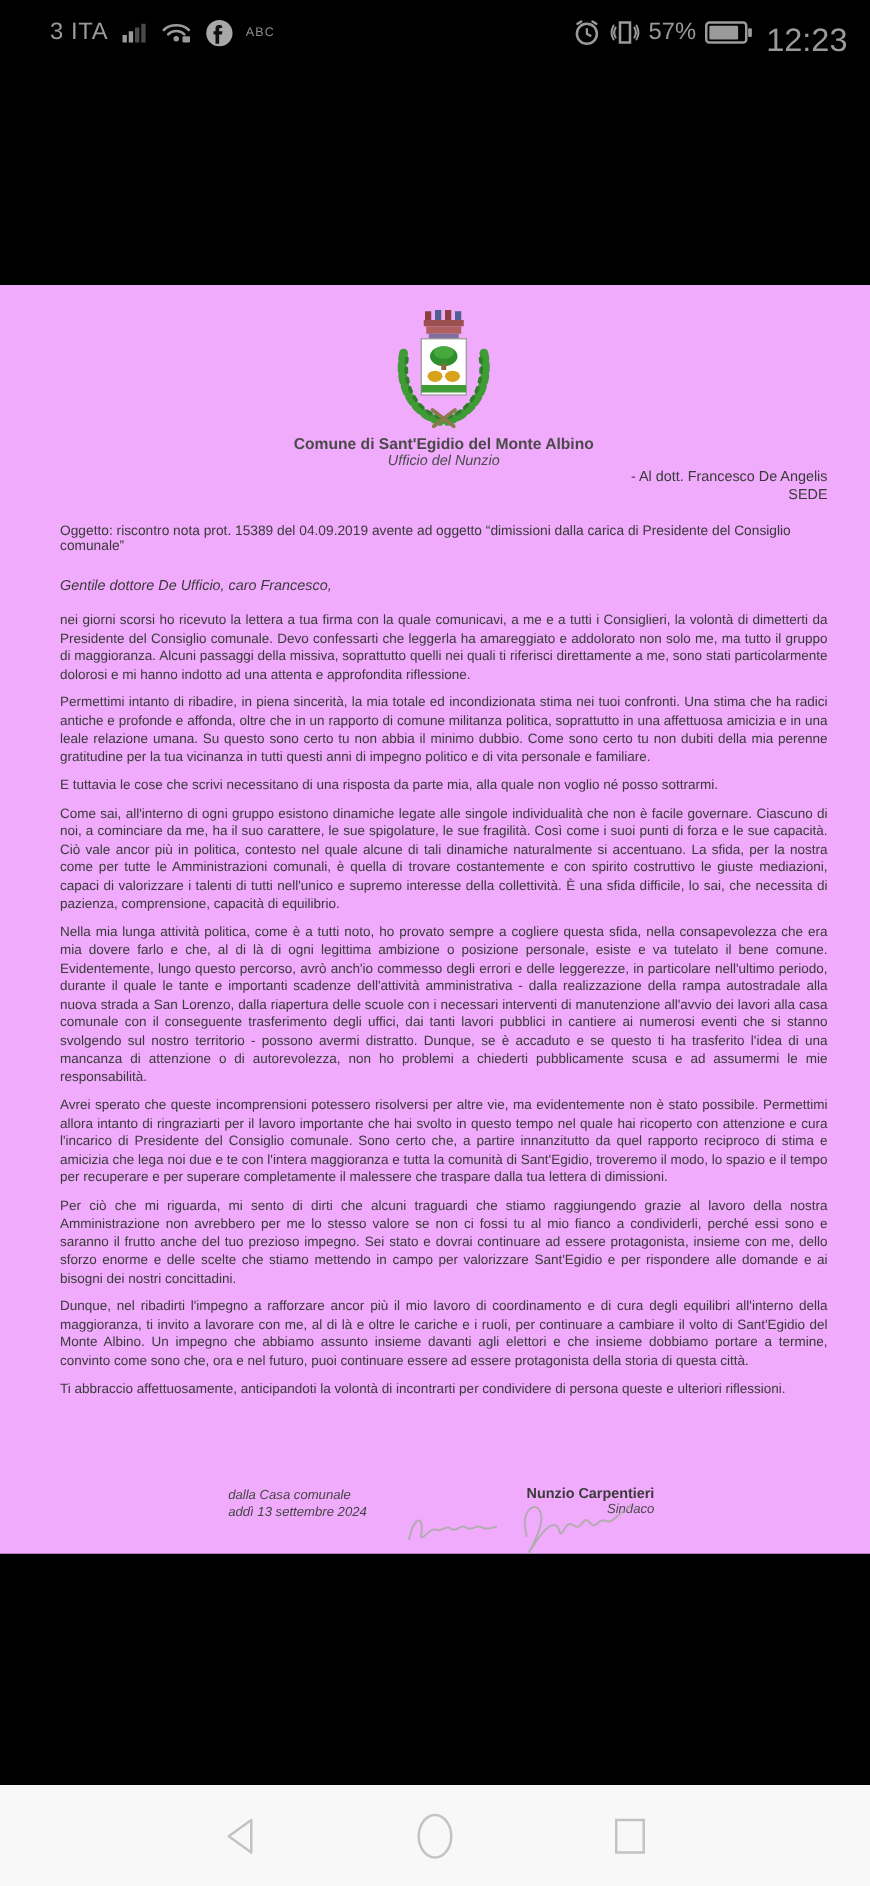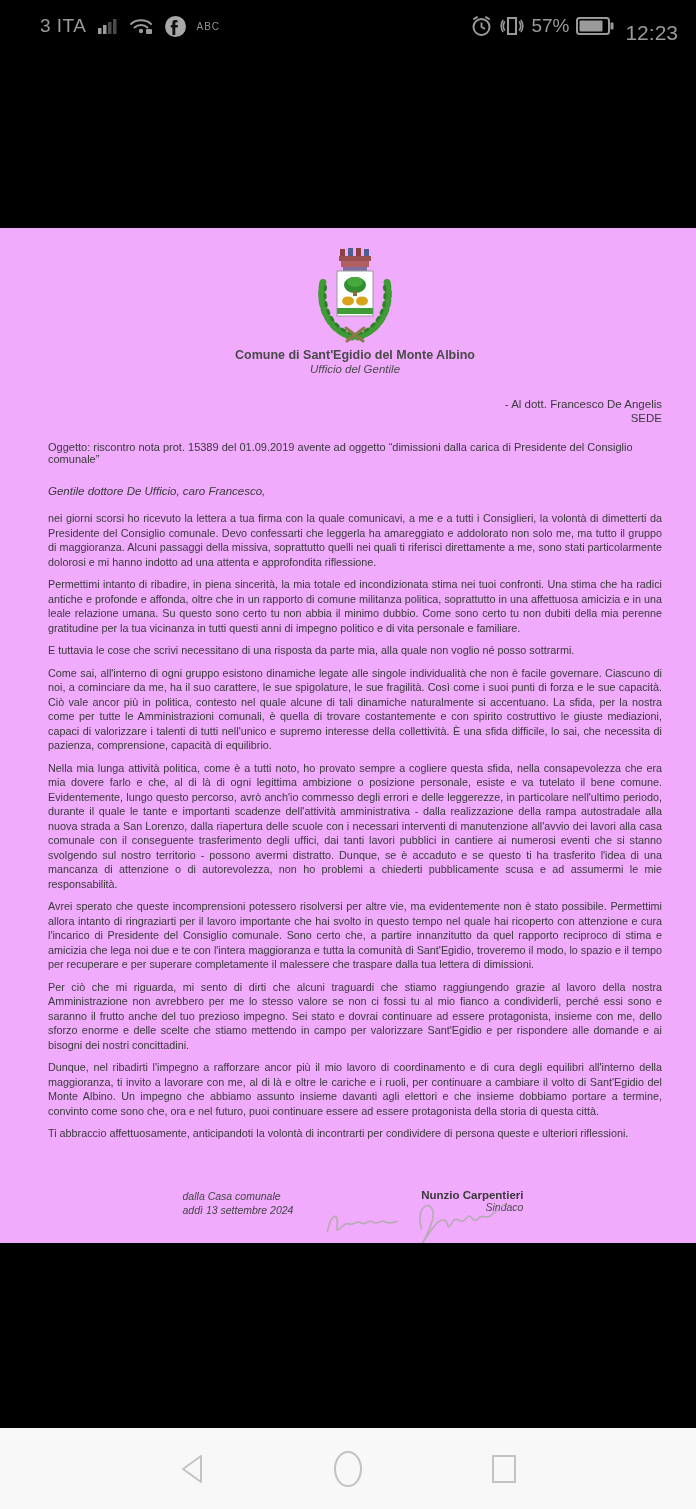--- a/index.html
+++ b/index.html
@@ -10,33 +10,33 @@
   
   .status-bar{
     position:absolute;top:0;left:0;width:696px;height:48px;background:#000;
     color:#9a9a9a;display:flex;align-items:center;justify-content:space-between;
     box-sizing:border-box;padding:4px 18px 0 40px;
   }
   .sb-group{display:flex;align-items:center;gap:10px;}
   .sb-carrier{font-size:19px;letter-spacing:0.5px;}
   .sb-abc{font-size:10px;letter-spacing:1px;color:#8f8f8f;}
   .sb-pct{font-size:19px;}
-  .sb-time{font-size:21px;margin-left:4px;margin-top:13px;}
+  .sb-time{font-size:26px;margin-left:4px;margin-top:13px;}
   .sb-icon{display:inline-flex;align-items:center;}
   
   .document{
     position:absolute;top:228px;left:0;width:696px;height:1015px;background:#f0abfc;
     box-sizing:border-box;padding:16px 34px 26px 48px;color:#3a3a3a;
     display:flex;flex-direction:column;overflow:hidden;
   }
   .crest-wrap{display:flex;justify-content:center;}
   .doc-header{text-align:center;margin-top:4px;}
   .doc-municipality{font-weight:bold;font-size:12.5px;color:#4a4a4a;}
   .doc-office{font-style:italic;font-size:11.5px;color:#4a4a4a;margin-top:1px;}
-  .recipient{text-align:right;font-size:11.5px;margin-top:22px;line-height:14px;}
+  .recipient{text-align:right;font-size:11.5px;margin-top:0;line-height:14px;}
   .subject{font-size:11px;margin-top:16px;}
   .salutation{font-style:italic;font-size:11.5px;margin-top:20px;margin-bottom:6px;}
   .letter-body .para{
     font-size:10.8px;line-height:14.5px;text-align:justify;margin:8px 0 0 0;
   }
   .closing{
     margin-top:auto;display:flex;justify-content:center;align-items:flex-start;
     padding-top:18px;
   }
   .closing-place{font-style:italic;font-size:10.5px;line-height:14px;color:#444;}
@@ -150,29 +150,29 @@
       <ellipse cx="41" cy="57" rx="6" ry="4.5" fill="#d9a21b"></ellipse>
       <ellipse cx="55" cy="57" rx="6" ry="4.5" fill="#d9a21b"></ellipse>
       <rect x="30" y="64" width="36" height="6" fill="#3e9b35"></rect>
 
       <path d="M40,97 L57,84 M56,97 L39,84" stroke="#8a7a4a" stroke-width="3" stroke-linecap="round"></path>
     </svg>
   </div>
 
   <div class="doc-header">
     <div class="doc-municipality">Comune di Sant'Egidio del Monte Albino</div>
-    <div class="doc-office">Ufficio del Gentile</div>
+    <div class="doc-office">Ufficio del Nunzio</div>
   </div>
 
   <div class="recipient">
     <div>- Al dott. Francesco De Angelis</div>
     <div>SEDE</div>
   </div>
 
-  <div class="subject">Oggetto: riscontro nota prot. 15389 del 01.09.2019 avente ad oggetto “dimissioni dalla carica di Presidente del Consiglio comunale”</div>
+  <div class="subject">Oggetto: riscontro nota prot. 15389 del 04.09.2019 avente ad oggetto “dimissioni dalla carica di Presidente del Consiglio comunale”</div>
 
   <div class="salutation">Gentile dottore De Ufficio, caro Francesco,</div>
 
   <div class="letter-body">
       <p class="para">nei giorni scorsi ho ricevuto la lettera a tua firma con la quale comunicavi, a me e a tutti i Consiglieri, la volontà di dimetterti da Presidente del Consiglio comunale. Devo confessarti che leggerla ha amareggiato e addolorato non solo me, ma tutto il gruppo di maggioranza. Alcuni passaggi della missiva, soprattutto quelli nei quali ti riferisci direttamente a me, sono stati particolarmente dolorosi e mi hanno indotto ad una attenta e approfondita riflessione.</p>
       <p class="para">Permettimi intanto di ribadire, in piena sincerità, la mia totale ed incondizionata stima nei tuoi confronti. Una stima che ha radici antiche e profonde e affonda, oltre che in un rapporto di comune militanza politica, soprattutto in una affettuosa amicizia e in una leale relazione umana. Su questo sono certo tu non abbia il minimo dubbio. Come sono certo tu non dubiti della mia perenne gratitudine per la tua vicinanza in tutti questi anni di impegno politico e di vita personale e familiare.</p>
       <p class="para">E tuttavia le cose che scrivi necessitano di una risposta da parte mia, alla quale non voglio né posso sottrarmi.</p>
       <p class="para">Come sai, all'interno di ogni gruppo esistono dinamiche legate alle singole individualità che non è facile governare. Ciascuno di noi, a cominciare da me, ha il suo carattere, le sue spigolature, le sue fragilità. Così come i suoi punti di forza e le sue capacità. Ciò vale ancor più in politica, contesto nel quale alcune di tali dinamiche naturalmente si accentuano. La sfida, per la nostra come per tutte le Amministrazioni comunali, è quella di trovare costantemente e con spirito costruttivo le giuste mediazioni, capaci di valorizzare i talenti di tutti nell'unico e supremo interesse della collettività. È una sfida difficile, lo sai, che necessita di pazienza, comprensione, capacità di equilibrio.</p>
       <p class="para">Nella mia lunga attività politica, come è a tutti noto, ho provato sempre a cogliere questa sfida, nella consapevolezza che era mia dovere farlo e che, al di là di ogni legittima ambizione o posizione personale, esiste e va tutelato il bene comune. Evidentemente, lungo questo percorso, avrò anch'io commesso degli errori e delle leggerezze, in particolare nell'ultimo periodo, durante il quale le tante e importanti scadenze dell'attività amministrativa - dalla realizzazione della rampa autostradale alla nuova strada a San Lorenzo, dalla riapertura delle scuole con i necessari interventi di manutenzione all'avvio dei lavori alla casa comunale con il conseguente trasferimento degli uffici, dai tanti lavori pubblici in cantiere ai numerosi eventi che si stanno svolgendo sul nostro territorio - possono avermi distratto. Dunque, se è accaduto e se questo ti ha trasferito l'idea di una mancanza di attenzione o di autorevolezza, non ho problemi a chiederti pubblicamente scusa e ad assumermi le mie responsabilità.</p>
       <p class="para">Avrei sperato che queste incomprensioni potessero risolversi per altre vie, ma evidentemente non è stato possibile. Permettimi allora intanto di ringraziarti per il lavoro importante che hai svolto in questo tempo nel quale hai ricoperto con attenzione e cura l'incarico di Presidente del Consiglio comunale. Sono certo che, a partire innanzitutto da quel rapporto reciproco di stima e amicizia che lega noi due e te con l'intera maggioranza e tutta la comunità di Sant'Egidio, troveremo il modo, lo spazio e il tempo per recuperare e per superare completamente il malessere che traspare dalla tua lettera di dimissioni.</p>

